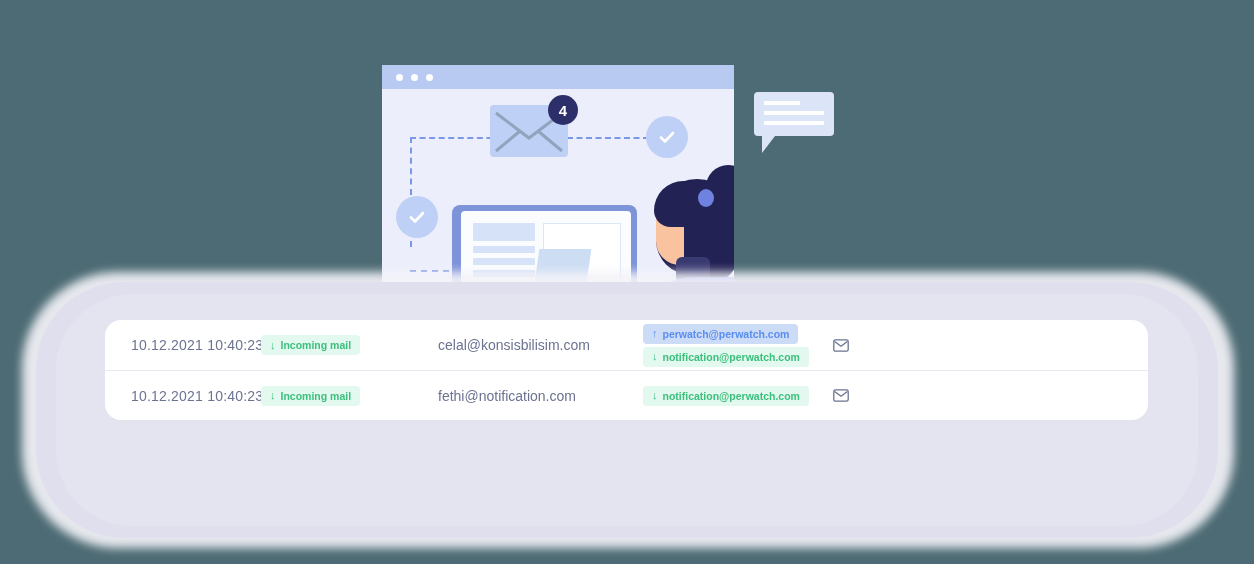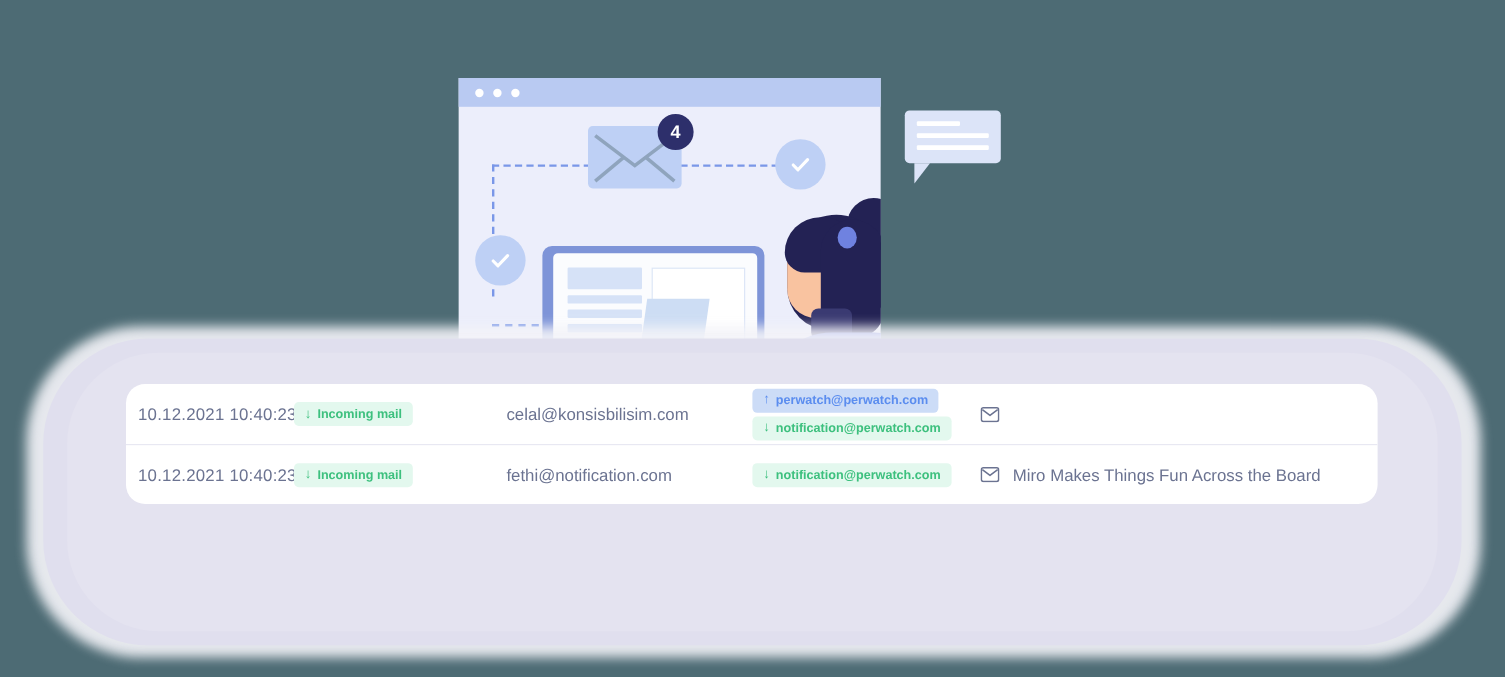--- a/index.html
+++ b/index.html
@@ -228,20 +228,21 @@
     display: flex;
     align-items: center;
   }
   .table-row + .table-row { border-top: 1px solid #e8e8f2; }
 
   .cell { display: flex; align-items: center; }
   .cell-date {
     width: 140px; padding-left: 10px;
     font-size: 14px; color: #6b7391; letter-spacing: 0.2px;
     white-space: nowrap;
+    margin-left: 16px;
   }
   .cell-direction { width: 145px; }
   .cell-address {
     width: 205px;
     font-size: 14px; color: #6b7391;
     white-space: nowrap;
     margin-left: 32px;
   }
   .cell-mailboxes {
     width: 190px;
@@ -407,17 +408,16 @@
       </span>
     </div>
 
     <div class="cell cell-subject">
       <span class="env-icon">
         <svg width="16" height="13" viewBox="0 0 16 13">
           <rect x="0.8" y="0.8" width="14.4" height="11.4" rx="1.6" fill="none" stroke="currentColor" stroke-width="1.3"></rect>
           <path d="M1.6 2.4 L8 7.2 L14.4 2.4" fill="none" stroke="currentColor" stroke-width="1.3" stroke-linejoin="round"></path>
         </svg>
       </span>
-      <span>Miro Makes Things Fun Across the Board</span>
     </div>
   </div>
 
 </div>
 
 </body></html>

